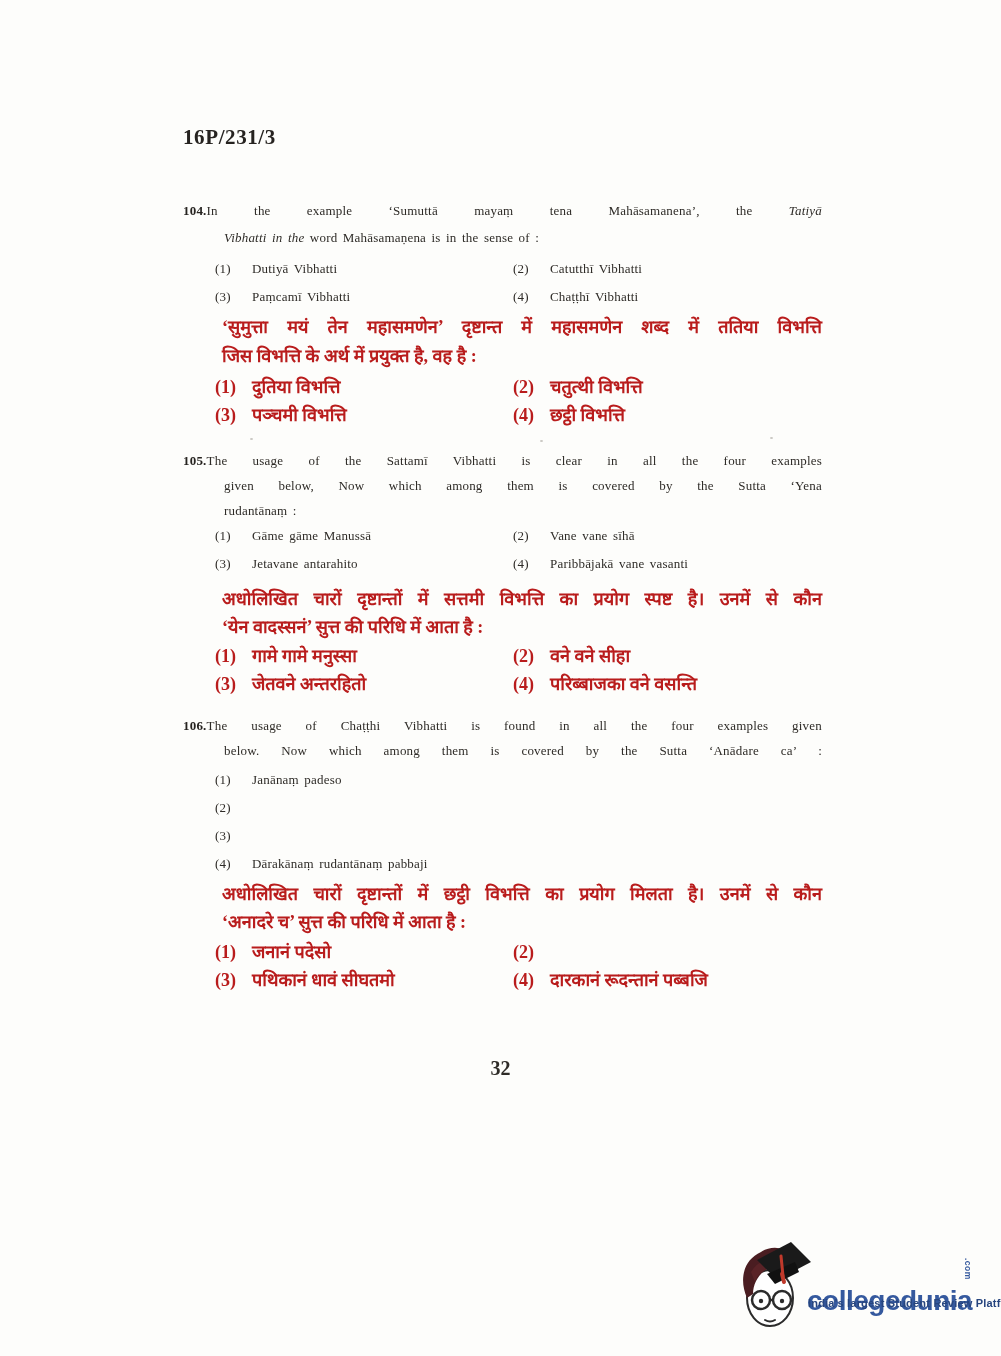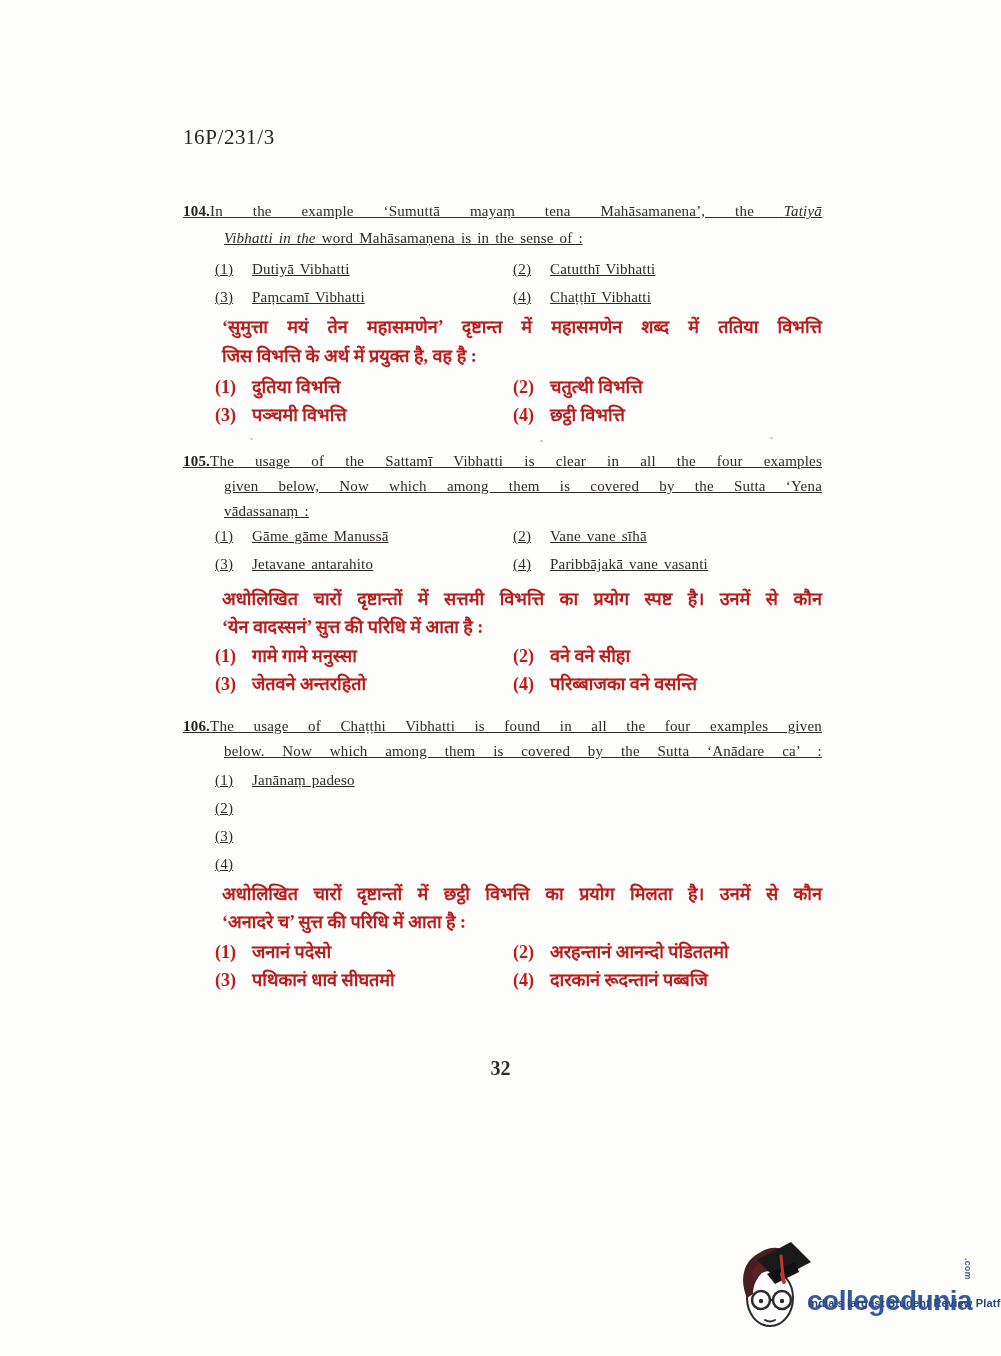--- a/index.html
+++ b/index.html
@@ -4,27 +4,27 @@
 <style>
   html,body{margin:0;padding:0;}
   body{
     width:1001px;height:1356px;position:relative;
     background:#fdfdfb;
     font-family:"Liberation Serif", serif;
     color:#2e2b27;
     overflow:hidden;
   }
   .abs{position:absolute;white-space:nowrap;}
-  .en{font-size:15px;letter-spacing:.2px;word-spacing:2px;line-height:24px;text-decoration:underline;}
+  .en{font-size:13px;letter-spacing:.2px;word-spacing:2px;line-height:24px;}
   .just{white-space:normal;text-align:justify;text-align-last:justify;right:179px;}
   .qnum{font-weight:bold;color:#262320;}
   .ital{font-style:italic;}
   .hi{font-size:18px;font-weight:600;color:#b91c1c;
       font-family:"Liberation Serif","DejaVu Sans",sans-serif;line-height:27px;}
-  .header{font-size:21px;font-weight:normal;letter-spacing:.6px;color:#262320;}
+  .header{font-size:21px;font-weight:bold;letter-spacing:.6px;color:#262320;}
   .pageno{font-size:20px;font-weight:bold;left:0;width:1001px;text-align:center;}
   
   .orow{position:absolute;left:215px;width:608px;display:flex;align-items:baseline;}
   .ocell{display:flex;align-items:baseline;}
   .c1{width:298px;}
   .c2{flex:1;}
   .on{display:inline-block;width:37px;}
   
   .logo{position:absolute;left:735px;top:1238px;width:262px;height:102px;}
   .mascot{position:absolute;left:2px;top:0px;}
@@ -98,21 +98,21 @@
 </div>
 
 <div class="speck" style="left:250px;top:438px;width:3px;height:2px;"></div>
 <div class="speck" style="left:540px;top:440px;width:3px;height:2px;"></div>
 <div class="speck" style="left:770px;top:437px;width:3px;height:2px;"></div>
 
 <div class="abs en just" style="left:183px;top:449px">
   <span class="qnum">105.</span><span>The usage of the Sattamī Vibhatti is clear in all the four examples</span>
 </div>
 <div class="abs en just" style="left:224px;top:474px">given below, Now which among them is covered by the Sutta ‘Yena</div>
-<div class="abs en" style="left:224px;top:499px">vādassanaṃ :</div>
+<div class="abs en" style="left:224px;top:499px">rudantānaṃ :</div>
 
 <div class="orow en" style="top:524px">
   <div class="ocell c1">
     <span class="on">(1)</span>
     <span>Gāme gāme Manussā</span>
   </div>
   <div class="ocell c2">
     <span class="on">(2)</span>
     <span>Vane vane sīhā</span>
   </div>
@@ -169,34 +169,34 @@
   </div>
 </div>
 <div class="orow en" style="top:824px">
   <div class="ocell">
     <span class="on">(3)</span>
   </div>
 </div>
 <div class="orow en" style="top:852px">
   <div class="ocell">
     <span class="on">(4)</span>
+    <span>Dārakānaṃ rudantānaṃ pabbaji</span>
   </div>
 </div>
 
 <div class="abs hi just" style="left:222px;top:881px">अधोलिखित चारों दृष्टान्तों में छट्ठी विभत्ति का प्रयोग मिलता है। उनमें से कौन</div>
 <div class="abs hi" style="left:222px;top:909px">‘अनादरे च’ सुत्त की परिधि में आता है :</div>
 
 <div class="orow hi" style="top:939px">
   <div class="ocell c1">
     <span class="on">(1)</span>
     <span>जनानं पदेसो</span>
   </div>
   <div class="ocell c2">
     <span class="on">(2)</span>
-    <span>अरहन्तानं आनन्दो पंडिततमो</span>
   </div>
 </div>
 <div class="orow hi" style="top:967px">
   <div class="ocell c1">
     <span class="on">(3)</span>
     <span>पथिकानं धावं सीघतमो</span>
   </div>
   <div class="ocell c2">
     <span class="on">(4)</span>
     <span>दारकानं रूदन्तानं पब्बजि</span>

